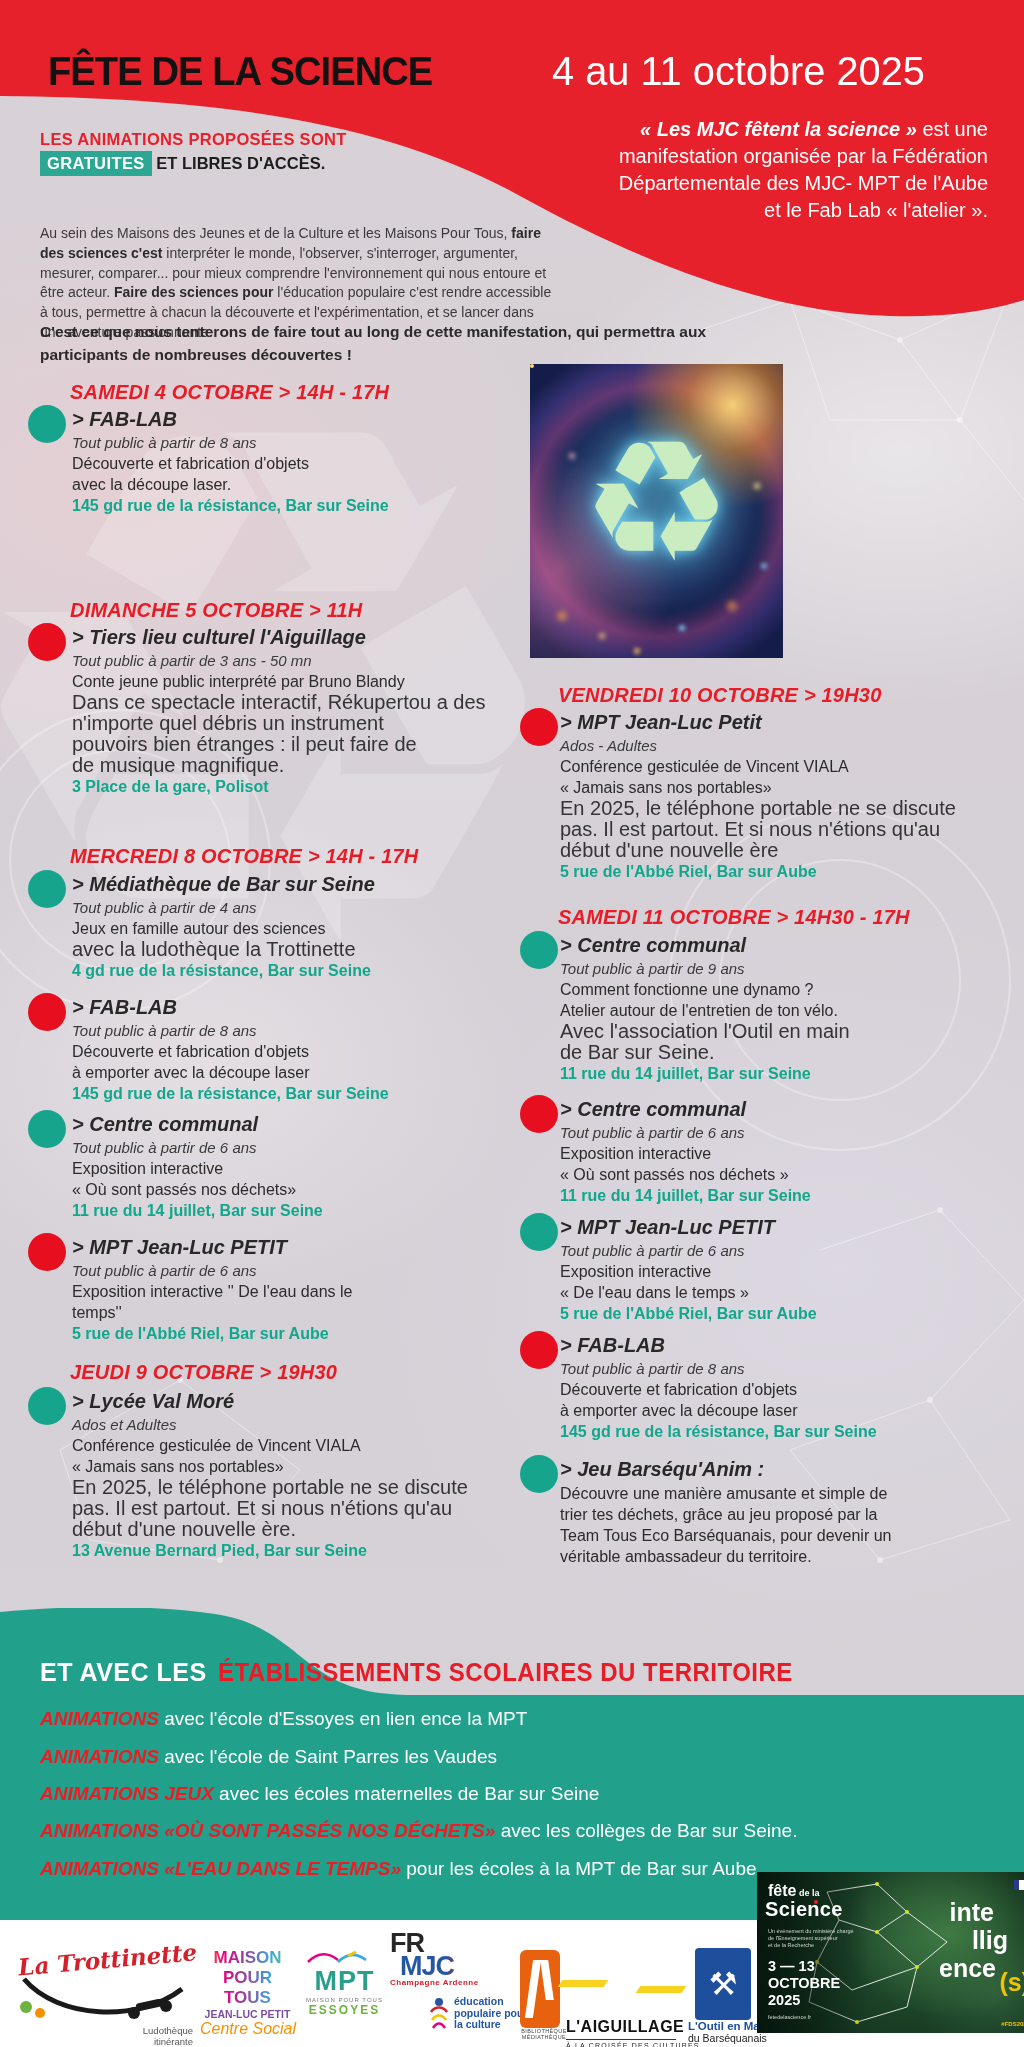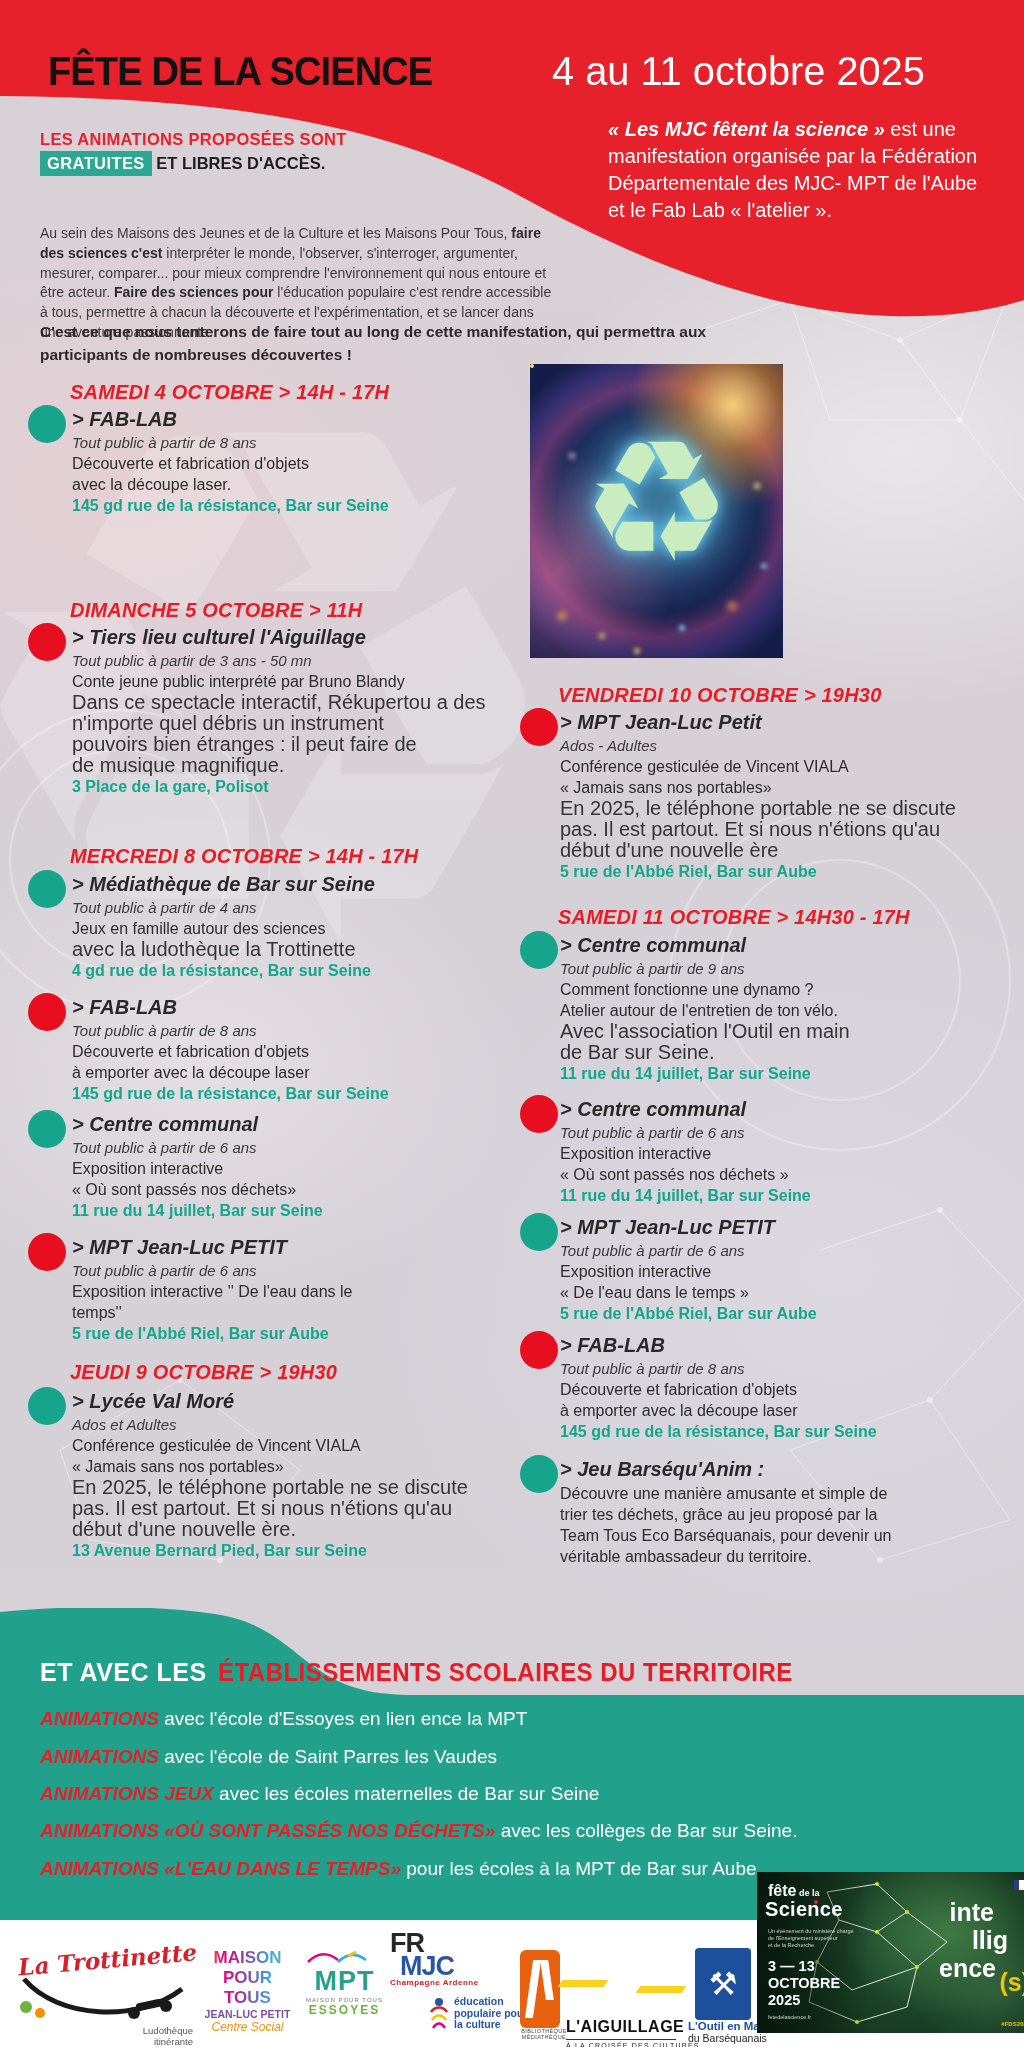--- a/index.html
+++ b/index.html
@@ -9,21 +9,21 @@
       radial-gradient(700px 480px at 12% 24%, rgba(238,206,211,.6), transparent 62%),
       radial-gradient(620px 430px at 88% 22%, rgba(255,255,255,.45), transparent 60%),
       radial-gradient(760px 620px at 82% 62%, rgba(226,222,234,.55), transparent 65%),
       radial-gradient(540px 420px at 20% 52%, rgba(244,238,240,.5), transparent 60%),
       linear-gradient(180deg,#d8d2d7 0%,#d5d0d6 55%,#d7d3d8 100%);}
   svg{display:block;}
   
   .hero{position:absolute;top:0;left:0;z-index:1;}
   .hero-title{position:absolute;left:48px;top:48px;z-index:2;font-size:41px;font-weight:800;color:#121212;letter-spacing:-1px;transform:scaleX(.93);transform-origin:left;white-space:nowrap;}
   .hero-dates{position:absolute;left:552px;top:48px;z-index:2;font-size:41px;font-weight:400;color:#ffffff;transform:scaleX(.97);transform-origin:left;white-space:nowrap;}
-  .mjc-note{position:absolute;left:608px;top:116px;width:380px;z-index:2;color:#fff;font-size:20px;line-height:27px;text-align:left;}
+  .mjc-note{position:absolute;left:608px;top:116px;width:380px;z-index:2;color:#fff;font-size:20px;line-height:27px;text-align:right;}
   .mjc-note b{font-style:italic;font-weight:800;}
   
   .intro-red{position:absolute;left:40px;top:130px;z-index:2;color:#e8202b;font-weight:800;font-size:16.5px;letter-spacing:.3px;white-space:nowrap;}
   .intro-line2{position:absolute;left:40px;top:151px;z-index:2;font-size:16.5px;font-weight:800;color:#1c1c1c;white-space:nowrap;}
   .hl{background:#2ba793;color:#fff;padding:3px 7px 3px 7px;display:inline-block;letter-spacing:.4px;}
   .p1{position:absolute;left:40px;top:184px;width:512px;z-index:2;font-size:14px;line-height:19.8px;color:#3c393c;margin-top:40px;}
   .p1 b{color:#2c2a2c;}
   .p2{position:absolute;left:40px;top:320px;z-index:2;font-size:15.5px;line-height:23px;font-weight:800;color:#2b292b;white-space:nowrap;}
   
   .wm{position:absolute;left:-60px;top:330px;font-size:720px;line-height:720px;color:rgba(255,255,255,.20);z-index:0;font-family:"DejaVu Sans",sans-serif;}
@@ -60,21 +60,21 @@
   .sch-red{position:absolute;left:218px;top:1658px;z-index:2;color:#e81c26;font-size:25px;font-weight:800;letter-spacing:.5px;white-space:nowrap;transform:scaleX(.96);transform-origin:left;}
   .sch-line{position:absolute;left:40px;z-index:2;font-size:19px;white-space:nowrap;color:#fff;}
   .sch-line .lbl{color:#ed1b24;font-style:italic;font-weight:800;}
   
   .footer{position:absolute;left:0;top:1920px;width:1024px;height:127px;background:#ffffff;z-index:1;}
   .logo{position:absolute;z-index:3;}
   .trott-name{font-family:"DejaVu Serif","Liberation Serif",serif;font-style:italic;font-weight:bold;color:#d5202c;font-size:23px;transform:rotate(-5deg);white-space:nowrap;}
   .trott-sub{font-size:9.5px;color:#555;text-align:right;line-height:11px;}
   .grad-letters{background:linear-gradient(90deg,#f39200,#e6007e,#8a4ea0,#36a9e1,#8bc34a);-webkit-background-clip:text;background-clip:text;color:transparent;font-weight:800;}
   .mpt-jlp{font-size:10.5px;font-weight:800;color:#7d4e9e;white-space:nowrap;}
-  .mpt-cs{font-size:12px;font-style:italic;color:#f39200;white-space:nowrap;}
+  .mpt-cs{font-size:16px;font-style:italic;color:#f39200;white-space:nowrap;}
   .ess-mpt{font-size:27px;font-weight:800;color:#2aa08c;letter-spacing:1px;}
   .ess-s1{font-size:6px;color:#777;letter-spacing:1px;}
   .ess-s2{font-size:12px;font-weight:800;color:#6cb33f;letter-spacing:2px;}
   .fr{font-size:27px;font-weight:800;color:#262626;line-height:22px;letter-spacing:-1px;}
   .mjcblue{font-size:27px;font-weight:800;line-height:24px;letter-spacing:-1px;background:linear-gradient(90deg,#2456a4 55%,#d5202c);-webkit-background-clip:text;background-clip:text;color:transparent;}
   .champ{font-size:8px;font-weight:700;color:#d5202c;letter-spacing:.5px;}
   .edu{font-size:10.5px;font-weight:800;color:#2456a4;line-height:11.5px;width:78px;}
   .orange-box{width:40px;height:78px;background:#e8610f;border-radius:6px;position:relative;}
   .orange-box:before{content:"";position:absolute;left:9px;top:10px;width:8px;height:58px;background:#fff;transform:skewX(-8deg);}
   .orange-box:after{content:"";position:absolute;left:23px;top:10px;width:8px;height:40px;background:#fff;transform:skewX(8deg);}

